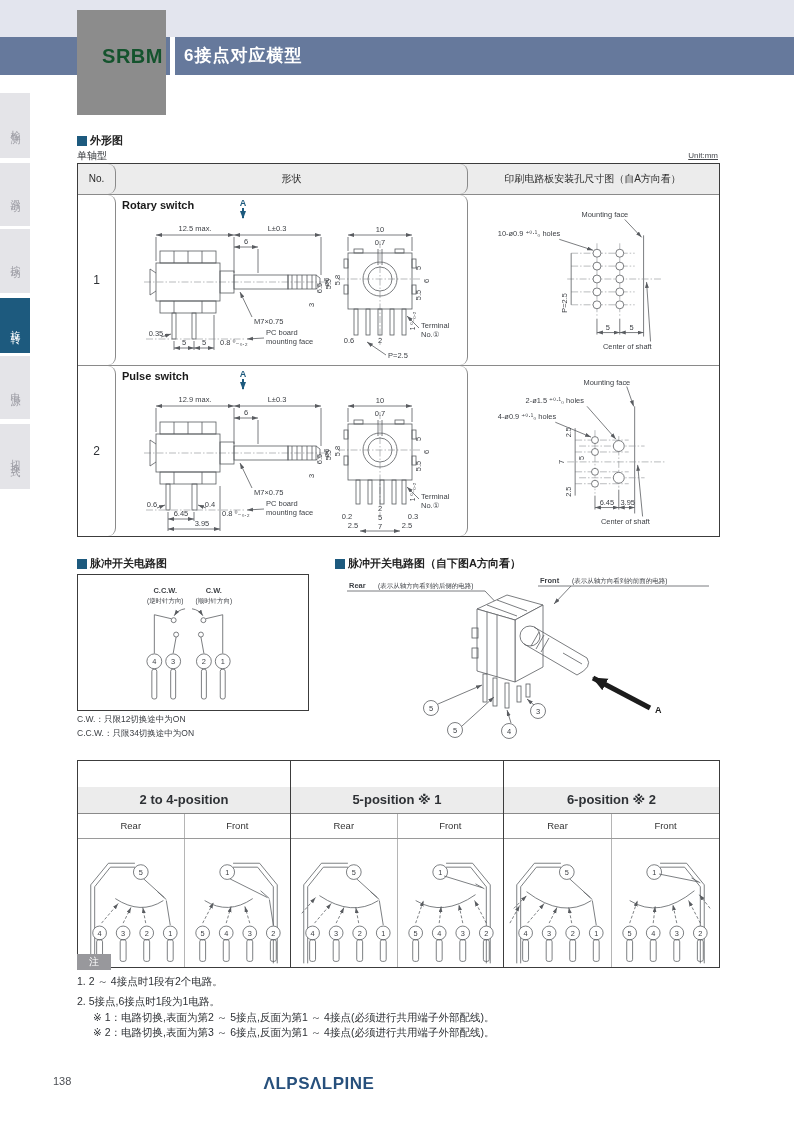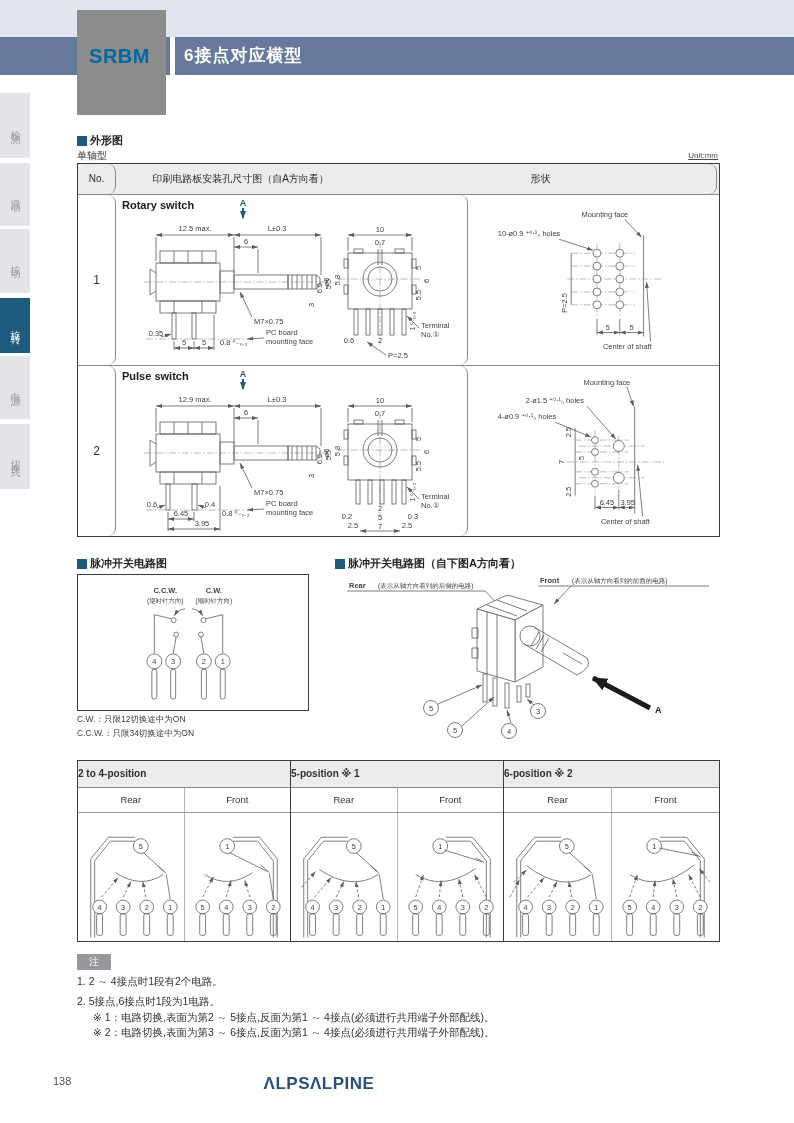--- a/index.html
+++ b/index.html
@@ -4,22 +4,22 @@
 <style>
   html,body{margin:0;padding:0;}
   body{width:794px;height:1123px;position:relative;background:#fff;
        font-family:"Liberation Sans","DejaVu Sans",sans-serif;color:#2e3135;overflow:hidden;}
   .abs{position:absolute;}
   
   .strip{left:0;top:0;width:794px;height:37px;background:#e3e5ee;}
   .band{left:0;top:37px;width:794px;height:38px;background:#66799c;}
   .band-sep{left:170px;top:37px;width:5px;height:38px;background:#fff;}
   .model-box{left:77px;top:10px;width:89px;height:105px;background:#8c8c8c;}
-  .model-txt{left:69px;top:37px;width:89px;height:38px;line-height:38px;text-align:center;
-             color:#0369a1;font-size:20px;font-weight:bold;letter-spacing:.5px;padding-left:6px;}
+  .model-txt{left:82px;top:37px;width:89px;height:38px;line-height:38px;text-align:center;
+             color:#14532d;font-size:20px;font-weight:bold;letter-spacing:.5px;padding-left:6px;}
   .band-title{left:184px;top:37px;height:38px;line-height:38px;color:#fff;font-size:17px;font-weight:bold;letter-spacing:1px;}
   
   .tab{left:0;width:30px;background:#e4e4e8;color:#9b9ba3;display:flex;align-items:center;justify-content:center;
        writing-mode:vertical-rl;letter-spacing:4px;font-size:10px;}
   .tab.active{background:#1d5a7e;color:#fff;}
   
   .sec-h{font-size:11px;font-weight:bold;color:#222;display:flex;align-items:center;gap:3px;}
   .bullet{display:inline-block;width:10px;height:10px;background:#1d5a7e;}
   .small-gray{font-size:8.5px;color:#46494e;text-decoration:underline;}
   
@@ -35,21 +35,21 @@
   .obody{border-bottom:1px solid #8a8a8a;}
   .obody:last-child{border-bottom:none;}
   
   .pulse-box{left:77px;top:574px;width:230px;height:135px;border:1.5px solid #3c3c3c;}
   .cap{font-size:8.5px;color:#3a3d42;}
   
   .ptable{left:77px;top:760px;width:641px;border:1.5px solid #3c3c3c;}
   .prow{display:flex;}
   .pgroup{width:213px;box-sizing:border-box;border-right:1px solid #3c3c3c;}
   .pgroup:last-child{border-right:none;width:215px;}
-  .phead{background:#ececec;height:26px;line-height:26px;text-align:left;font-weight:bold;font-size:10px;border-bottom:1px solid #8a8a8a;}
+  .phead{background:#ececec;height:26px;line-height:26px;text-align:center;font-weight:bold;font-size:13px;border-bottom:1px solid #8a8a8a;margin-top:26px;}
   .psub{display:flex;height:24px;border-bottom:1px solid #9a9a9a;}
   .psub div{flex:1;text-align:center;line-height:24px;font-size:9.5px;color:#333;}
   .psub div:first-child{border-right:1px solid #b5b5b5;}
   .pcells{display:flex;height:128px;}
   .pcell{flex:1;box-sizing:border-box;}
   .pcell:first-child{border-right:1px solid #b5b5b5;}
   
   .note-badge{display:inline-block;background:#98989c;color:#fff;font-size:10px;padding:1px 12px;}
   .note-line{font-size:10.5px;color:#2e3135;margin-top:4px;line-height:1.5;}
   .indent{margin-left:16px;}
@@ -113,22 +113,22 @@
 <div class="abs sec-h" style="left:77px;top:133px;">
   <span class="bullet"></span>
   <span>外形图</span>
 </div>
 <div class="abs" style="left:77px;top:149px;font-size:10px;">单轴型</div>
 <div class="abs small-gray" style="left:77px;top:151px;width:641px;text-align:right;font-size:8px;">Unit:mm</div>
 
 <div class="abs otable">
   <div class="orow ohead">
     <div class="ocell c-no">No.</div>
+    <div class="ocell c-shape">形状</div>
     <div class="ocell c-pcb">印刷电路板安装孔尺寸图（自A方向看）</div>
-    <div class="ocell c-shape">形状</div>
   </div>
 
   <div class="orow obody" style="height:170px;">
     <div class="ocell c-no">1</div>
     <div class="ocell c-shape">
       <svg width="352" height="168" viewBox="0 0 352 168">
         <text class="dt" x="6" y="14">Rotary switch</text>
         <text class="blue" x="127" y="11" text-anchor="middle">A</text>
         <line x1="127" y1="13" x2="127" y2="23" stroke="#1d5a7e" stroke-width="2" marker-end="url(#arrB)"></line>
 

